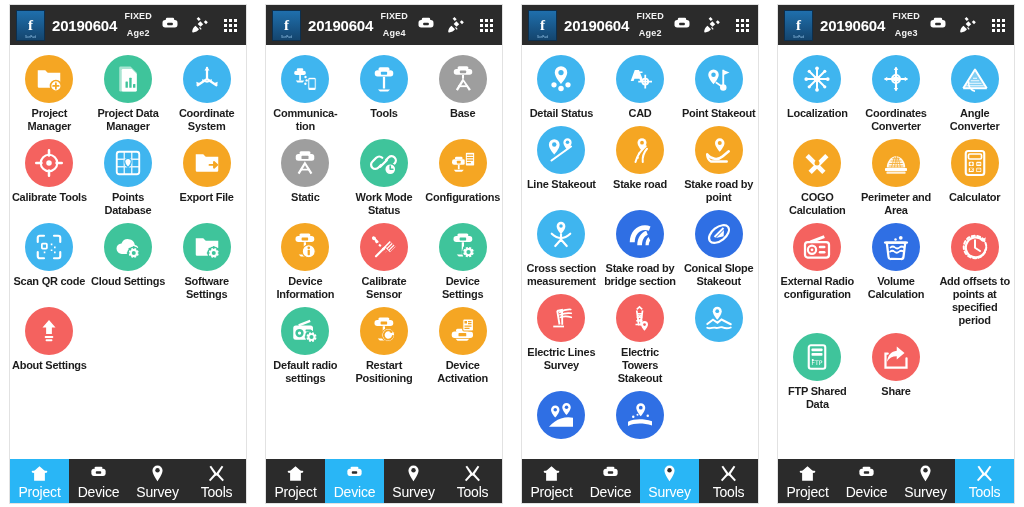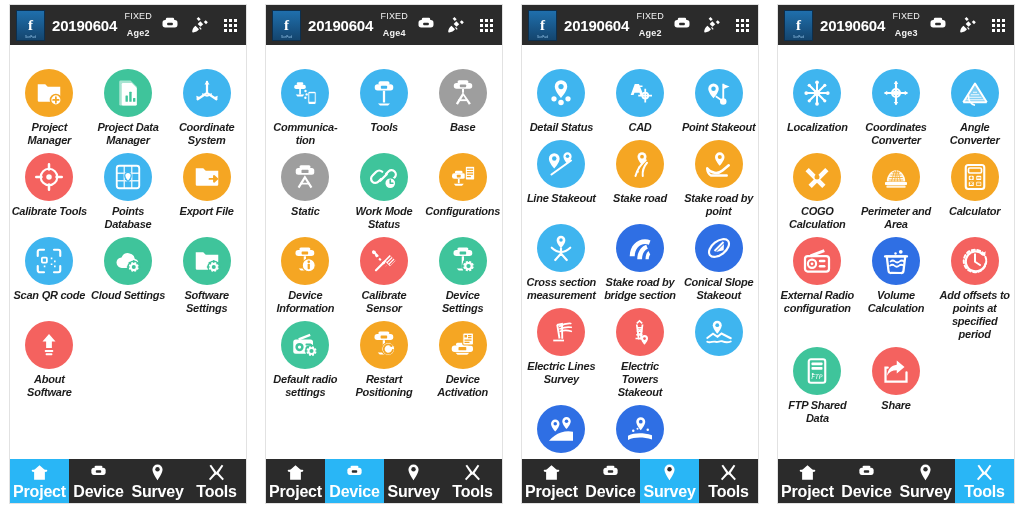--- a/index.html
+++ b/index.html
@@ -13,44 +13,44 @@
   .statusbar{height:40px;background:#2b2b2b;display:flex;align-items:center;
     padding:0 6px;box-sizing:border-box;flex:0 0 40px;position:relative;}
   .app-logo{width:27px;height:29px;background:linear-gradient(#1f6fad,#14456e);
     border:1px solid #0d2f4d;display:flex;align-items:center;justify-content:center;
     flex:0 0 27px;position:relative;}
   .app-logo .mark{color:#ffffff;font-size:15px;font-weight:bold;line-height:1;font-family:"Liberation Serif",serif;}
   .app-logo .sub{position:absolute;bottom:1px;left:0;right:0;text-align:center;font-size:3px;color:#9dcdf2;letter-spacing:.2px;}
   .proj-name{color:#ffffff;font-size:15px;font-weight:bold;margin-left:7px;letter-spacing:-0.2px;white-space:nowrap;}
   .fix-block{margin-left:auto;display:flex;flex-direction:column;align-items:center;
     justify-content:center;line-height:1.25;margin-right:6px;}
-  .fix-block .fixed{color:#f2f2f2;font-size:9px;font-weight:normal;letter-spacing:.2px;}
+  .fix-block .fixed{color:#f2f2f2;font-size:9px;font-weight:bold;letter-spacing:.2px;}
   .fix-block .age{color:#f2f2f2;font-size:9px;font-weight:bold;letter-spacing:.2px;margin-top:5px;}
   .sb-icons{display:flex;align-items:center;gap:10px;margin-left:2px;}
   .sb-ic{width:20px;height:20px;display:flex;align-items:center;justify-content:center;}
   .grid9{display:grid;grid-template-columns:repeat(3,3px);grid-template-rows:repeat(3,3px);
     gap:2px;}
   .grid9 i{background:#ffffff;display:block;width:3px;height:3px;}
 
   
-  .content{flex:1 1 auto;overflow:hidden;padding-top:20px;background:#fff;font-style:italic;}
+  .content{flex:1 1 auto;overflow:hidden;padding-top:6px;background:#fff;}
   .grid{display:grid;grid-template-columns:repeat(3,1fr);column-gap:0px;row-gap:0px;}
   .cell{display:flex;flex-direction:column;align-items:center;padding:4px 1px 2px;box-sizing:border-box;}
   .ic{width:48px;height:48px;border-radius:50%;display:flex;align-items:center;justify-content:center;
      flex:0 0 48px;margin-bottom:4px;}
   .ic svg{display:block;}
   .lbl{font-size:11px;font-weight:bold;color:#1c1c1c;text-align:center;line-height:1.18;
      letter-spacing:-0.25px;word-break:break-word;}
 
   
   .navbar{height:44px;flex:0 0 44px;display:flex;background:#2b2b2b;}
   .nav{flex:1 1 0;display:flex;flex-direction:column;align-items:center;justify-content:center;
      color:#ffffff;gap:1px;}
   .nav.active{background:#29b6f6;}
-  .nav .nlbl{font-size:16px;font-weight:bold;letter-spacing:-0.2px;}
+  .nav .nlbl{font-size:14px;font-weight:normal;letter-spacing:-0.2px;}
   .nav .nic{height:21px;display:flex;align-items:flex-end;}
 </style>
 </head>
 <body>
 
 <div class="screens" id="screens">
     <div class="screen">
       <div class="screen-inner">
         <div class="statusbar">
           <div class="app-logo">
@@ -198,21 +198,21 @@
               <span class="lbl">Software Settings</span>
             </div>
             <div class="cell">
               <span class="ic" style="background:#f4625f">
                 <svg width="30" height="30" viewBox="0 0 24 24" fill="#fff" stroke="none">
                   <path d="M12 3.2l5.2 6H14.3v5.2H9.7V9.2H6.8z"></path>
                   <rect x="8.6" y="16" width="6.8" height="1.5" rx=".6"></rect>
                   <rect x="9.3" y="18.6" width="5.4" height="1.5" rx=".6"></rect>
                 </svg>
               </span>
-              <span class="lbl">About Software</span>
+              <span class="lbl">About Settings</span>
             </div>
           </div>
         </div>
         <div class="navbar">
           <div class="nav active">
             <span class="nic">
               <svg width="19" height="19" viewBox="0 0 24 24" fill="#fff" stroke="none">
                 <path d="M12 2.8L2.6 11h2.6v10.2h13.6V11h2.6z"></path>
                 <rect x="2.2" y="8.6" width="19.6" height="2.2" rx="1"></rect>
               </svg>

